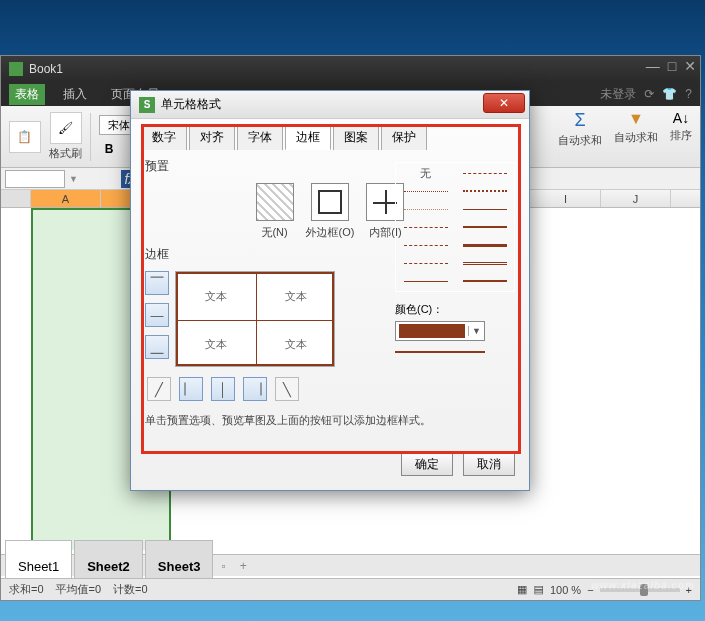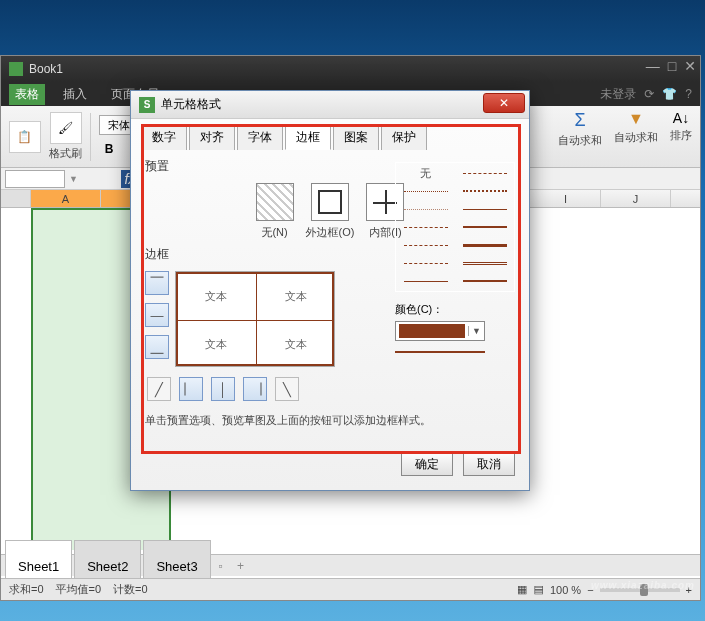--- a/index.html
+++ b/index.html
@@ -36,21 +36,21 @@
 .grid-area { position: absolute; top: 134px; left: 0; right: 0; bottom: 50px; background: #fff; overflow: hidden; }
 .col-headers { display: flex; background: linear-gradient(#f5f5f5, #e5e5e5); height: 18px; border-bottom: 1px solid #bbb; }
 .col-h { width: 70px; border-right: 1px solid #ccc; text-align: center; font-size: 11px; color: #444; line-height: 18px; }
 .col-h:first-child { width: 30px; background: #e0e0e0; }
 .col-h.sel { background: #fba94a; }
 .grid-body { position: relative; height: 400px; }
 .selection-overlay { position: absolute; left: 30px; top: 0; width: 140px; height: 350px; background: rgba(120, 200, 120, 0.25); border: 2px solid #3a8a3a; }
 
 .sheet-tabs { position: absolute; bottom: 24px; left: 0; right: 0; height: 22px; background: #e8e8e8; display: flex; align-items: center; padding: 0 4px; gap: 2px; border-top: 1px solid #bbb; }
 .sheet-tab { padding: 18px 12px; background: #fff; border: 1px solid #bbb; border-bottom: none; font-size: 13px; }
-.sheet-tab.inactive { background: #ddd; }
+.sheet-tab.inactive { background: #ddd; font-weight: bold; }
 .sheet-add { padding: 2px 6px; color: #888; }
 
 .status-bar { position: absolute; bottom: 0; left: 0; right: 0; height: 22px; background: #e8e8e8; display: flex; align-items: center; padding: 0 8px; gap: 12px; font-size: 11px; color: #444; border-top: 1px solid #bbb; }
 .zoom-area { margin-left: auto; display: flex; align-items: center; gap: 6px; }
 .zoom-slider { width: 80px; height: 4px; background: #ccc; position: relative; }
 .zoom-slider::after { content:''; position: absolute; left: 50%; top: -4px; width: 8px; height: 12px; background: #888; border-radius: 2px; }
 
 
 .dialog { position: absolute; left: 130px; top: 90px; width: 400px; background: linear-gradient(#fdfdfd, #f0f0f0); border: 1px solid #6a8ab0; box-shadow: 0 4px 20px rgba(0,0,0,0.5); }
 .dlg-titlebar { height: 28px; background: linear-gradient(#f5f5f5, #e0e0e0); display: flex; align-items: center; padding: 0 8px; border-bottom: 1px solid #ccc; position: relative; }

